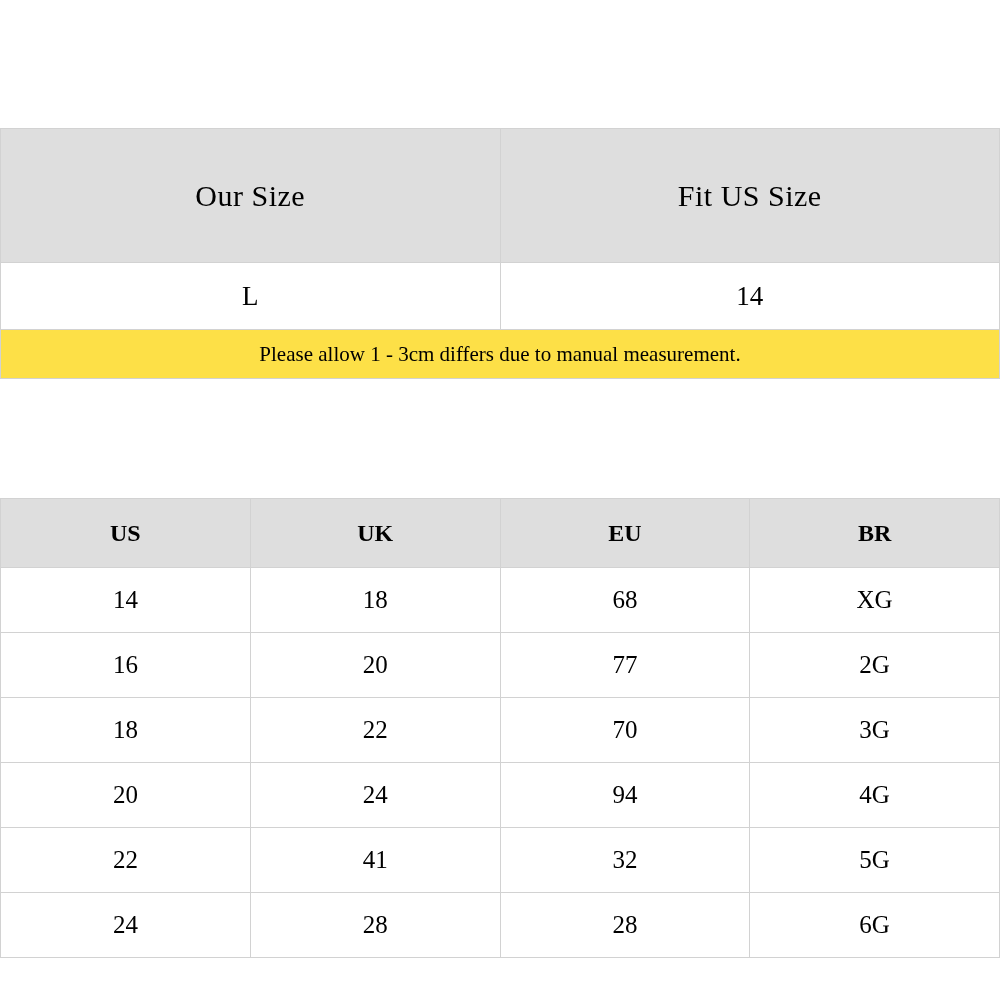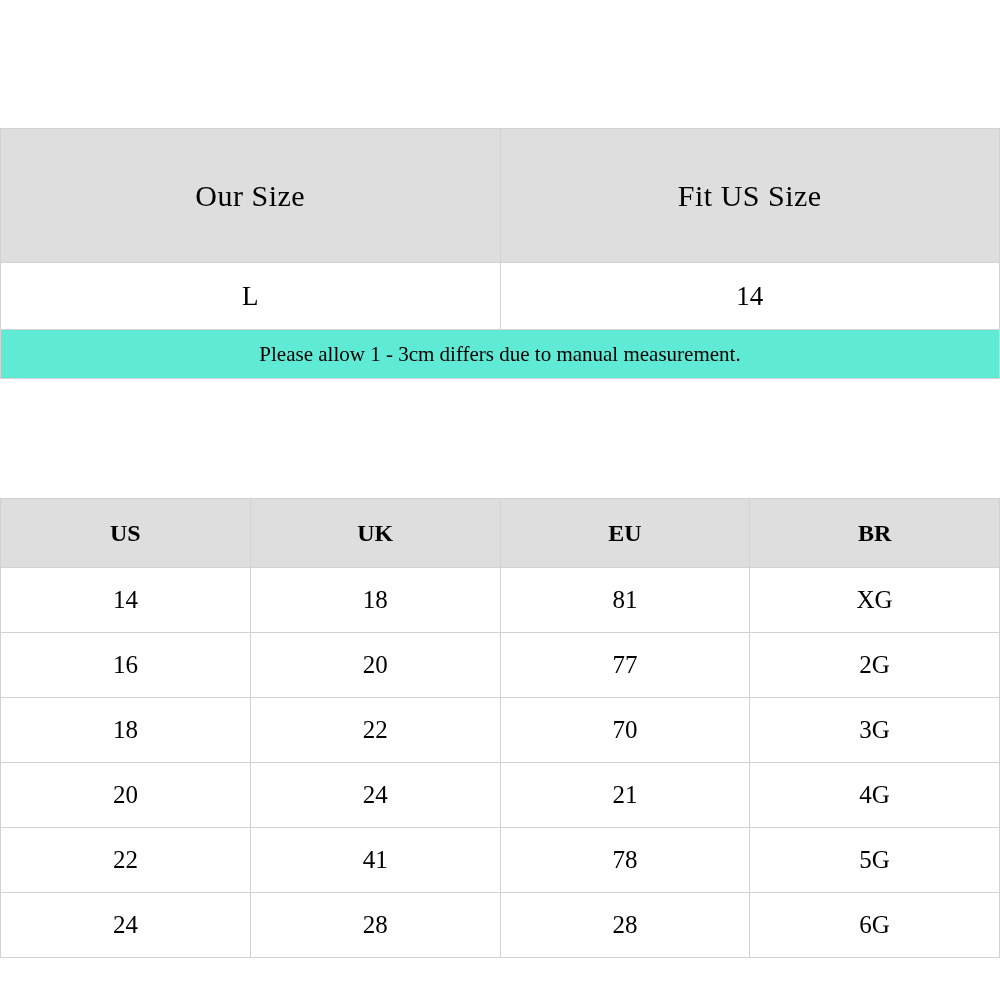--- a/index.html
+++ b/index.html
@@ -46,21 +46,21 @@
     letter-spacing: 0.5px;
   }
   .t1-row td {
     height: 66px;
     font-size: 27px;
     background: #ffffff;
   }
   .t1-note td {
     height: 48px;
     font-size: 21px;
-    background: #5eead4;
+    background: #fde047;
   }
 
   
   .table-two {
     position: absolute;
     left: 0px;
     top: 498px;
     width: 1000px;
     border-collapse: collapse;
     table-layout: fixed;
@@ -109,45 +109,45 @@
     <tbody>
       <tr class="t2-head">
         <th>US</th>
         <th>UK</th>
         <th>EU</th>
         <th>BR</th>
       </tr>
       <tr class="t2-row">
         <td>14</td>
         <td>18</td>
-        <td>81</td>
+        <td>68</td>
         <td>XG</td>
       </tr>
       <tr class="t2-row">
         <td>16</td>
         <td>20</td>
         <td>77</td>
         <td>2G</td>
       </tr>
       <tr class="t2-row">
         <td>18</td>
         <td>22</td>
         <td>70</td>
         <td>3G</td>
       </tr>
       <tr class="t2-row">
         <td>20</td>
         <td>24</td>
-        <td>21</td>
+        <td>94</td>
         <td>4G</td>
       </tr>
       <tr class="t2-row">
         <td>22</td>
         <td>41</td>
-        <td>78</td>
+        <td>32</td>
         <td>5G</td>
       </tr>
       <tr class="t2-row">
         <td>24</td>
         <td>28</td>
         <td>28</td>
         <td>6G</td>
       </tr>
     </tbody>
   </table>

